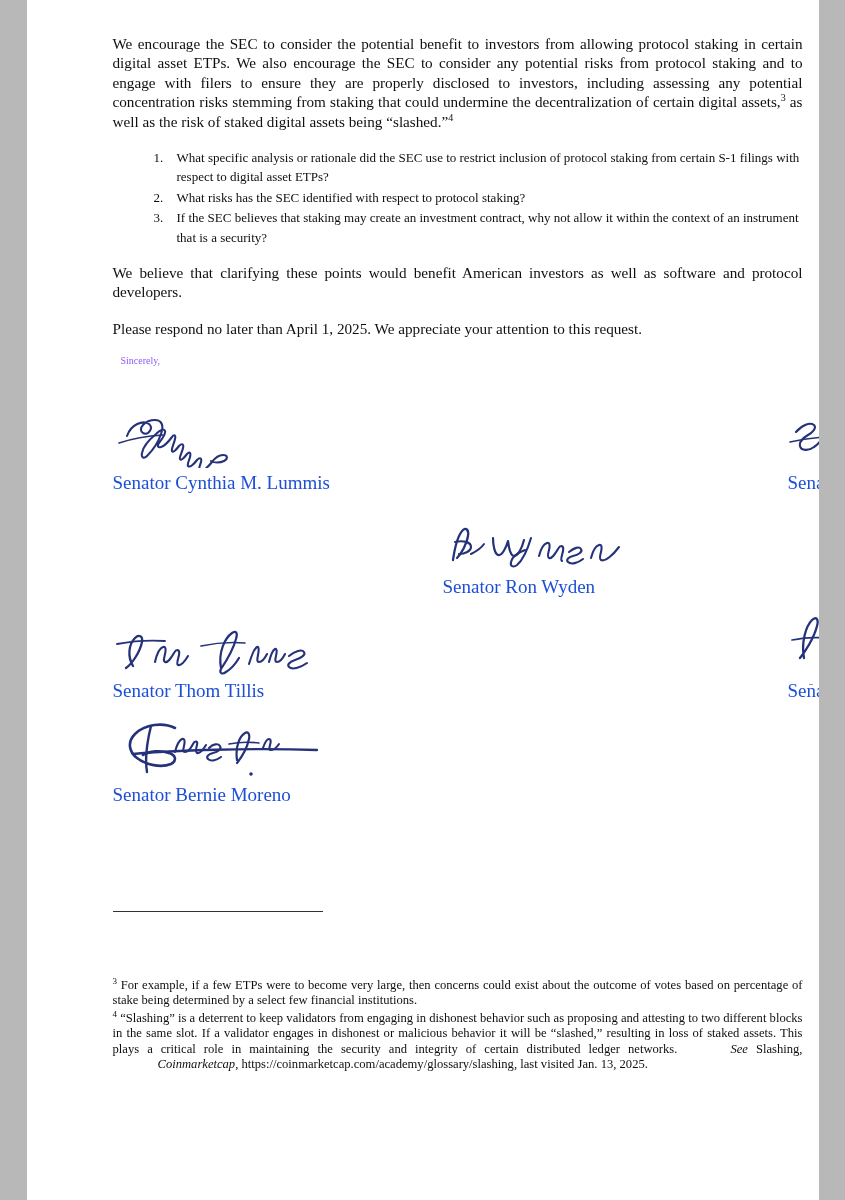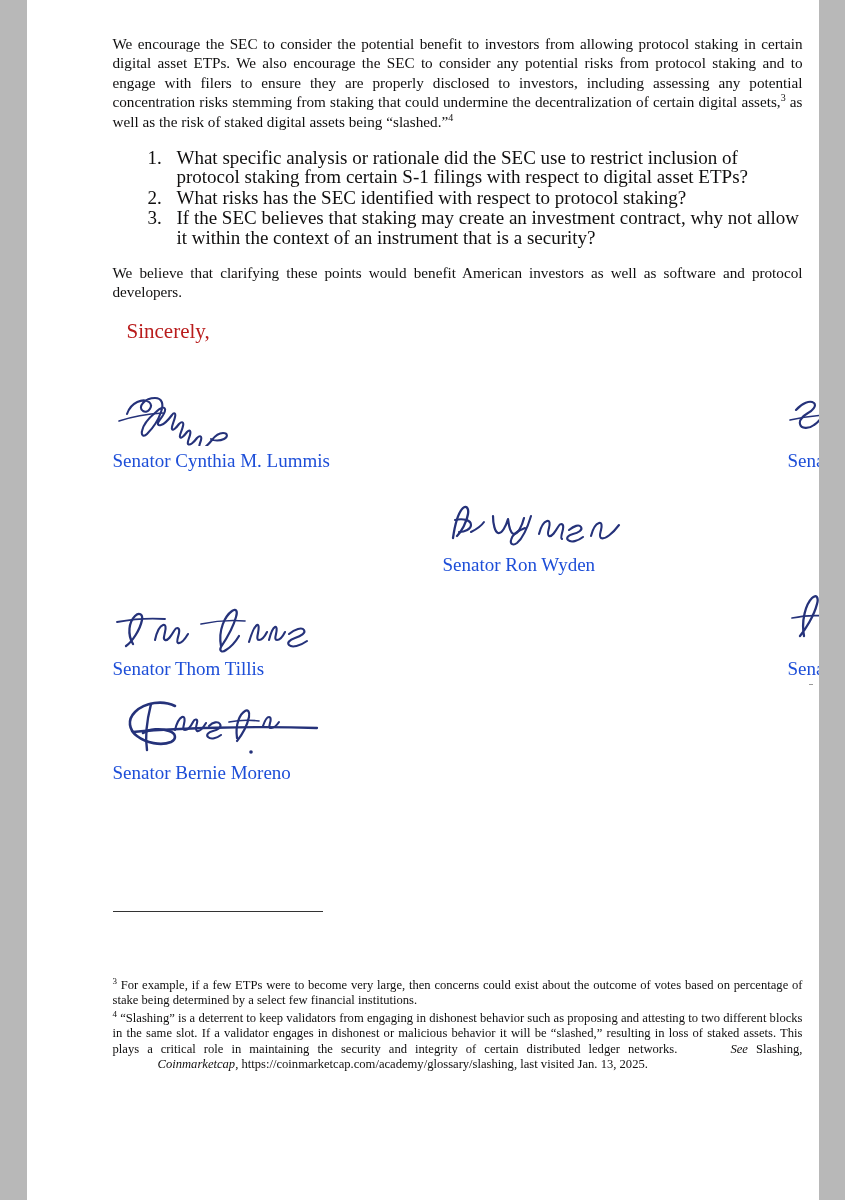--- a/index.html
+++ b/index.html
@@ -36,33 +36,33 @@
     margin-bottom: 15px;
   }
   sup {
     font-size: 10px;
     vertical-align: super;
     line-height: 0;
   }
   ol.questions {
     margin: 0 0 16px 0;
     padding: 0 0 0 54px;
-    font-size: 19px;
+    font-size: 13px;
     line-height: 19.4px;
     color: #100f0f;
   }
   ol.questions li {
     margin-bottom: 1px;
     padding-left: 10px;
     text-align: left;
   }
   .sincerely {
-    font-size: 21px;
-    color: #b91c1c;
-    margin: 0 0 6px 14px;
+    font-size: 10px;
+    color: #8b5cf6;
+    margin: 0 0 6px 8px;
   }
   
   .sig-grid {
     position: relative;
     margin-top: 24px;
     width: 690px;
   }
   .sig-row {
     display: flex;
     height: 104px;
@@ -142,20 +142,21 @@
 
 
     <ol class="questions">
       <li>What specific analysis or rationale did the SEC use to restrict inclusion of protocol staking from certain S-1 filings with respect to digital asset ETPs?</li>
       <li>What risks has the SEC identified with respect to protocol staking?</li>
       <li>If the SEC believes that staking may create an investment contract, why not allow it within the context of an instrument that is a security?</li>
     </ol>
 
     <p class="body-para">We believe that clarifying these points would benefit American investors as well as software and protocol developers.</p>
 
+    <p class="body-para">Please respond no later than April 1, 2025. We appreciate your attention to this request.</p>
 
     <p class="sincerely">Sincerely,</p>
 
     <div class="sig-grid">
 
       <div class="sig-row">
         <div class="sig-col">
           <div class="sig-ink">
             <svg width="210" height="58" viewBox="0 0 210 58" fill="none" xmlns="http://www.w3.org/2000/svg">
               <path d="M14 26c4-12 16-16 22-12 5 4-1 12-6 9-6-4 2-13 12-13 7 0 9 6 6 14-3 9-10 18-14 22-3 3-6 2-5-3 1-6 8-14 14-19 4-4 8-6 9-3 1 3-3 8-6 12-2 3-1 5 2 4 4-1 8-6 11-10 2-3 4-2 3 2-1 5-4 10-3 12 1 2 4-1 7-5 3-3 5-2 4 2-1 5-4 9-3 11 1 2 4-1 7-5 3-3 4-1 3 3-1 4-3 7-2 9 2 2 6-2 9-6 3-3 5-2 4 2-1 4-3 7-1 8 3 2 8-3 12-8 3-4 7-7 11-7 5 0 5 4 1 6-4 2-10 2-13 0" stroke="#25327a" stroke-width="2.1" stroke-linecap="round" stroke-linejoin="round"></path>

